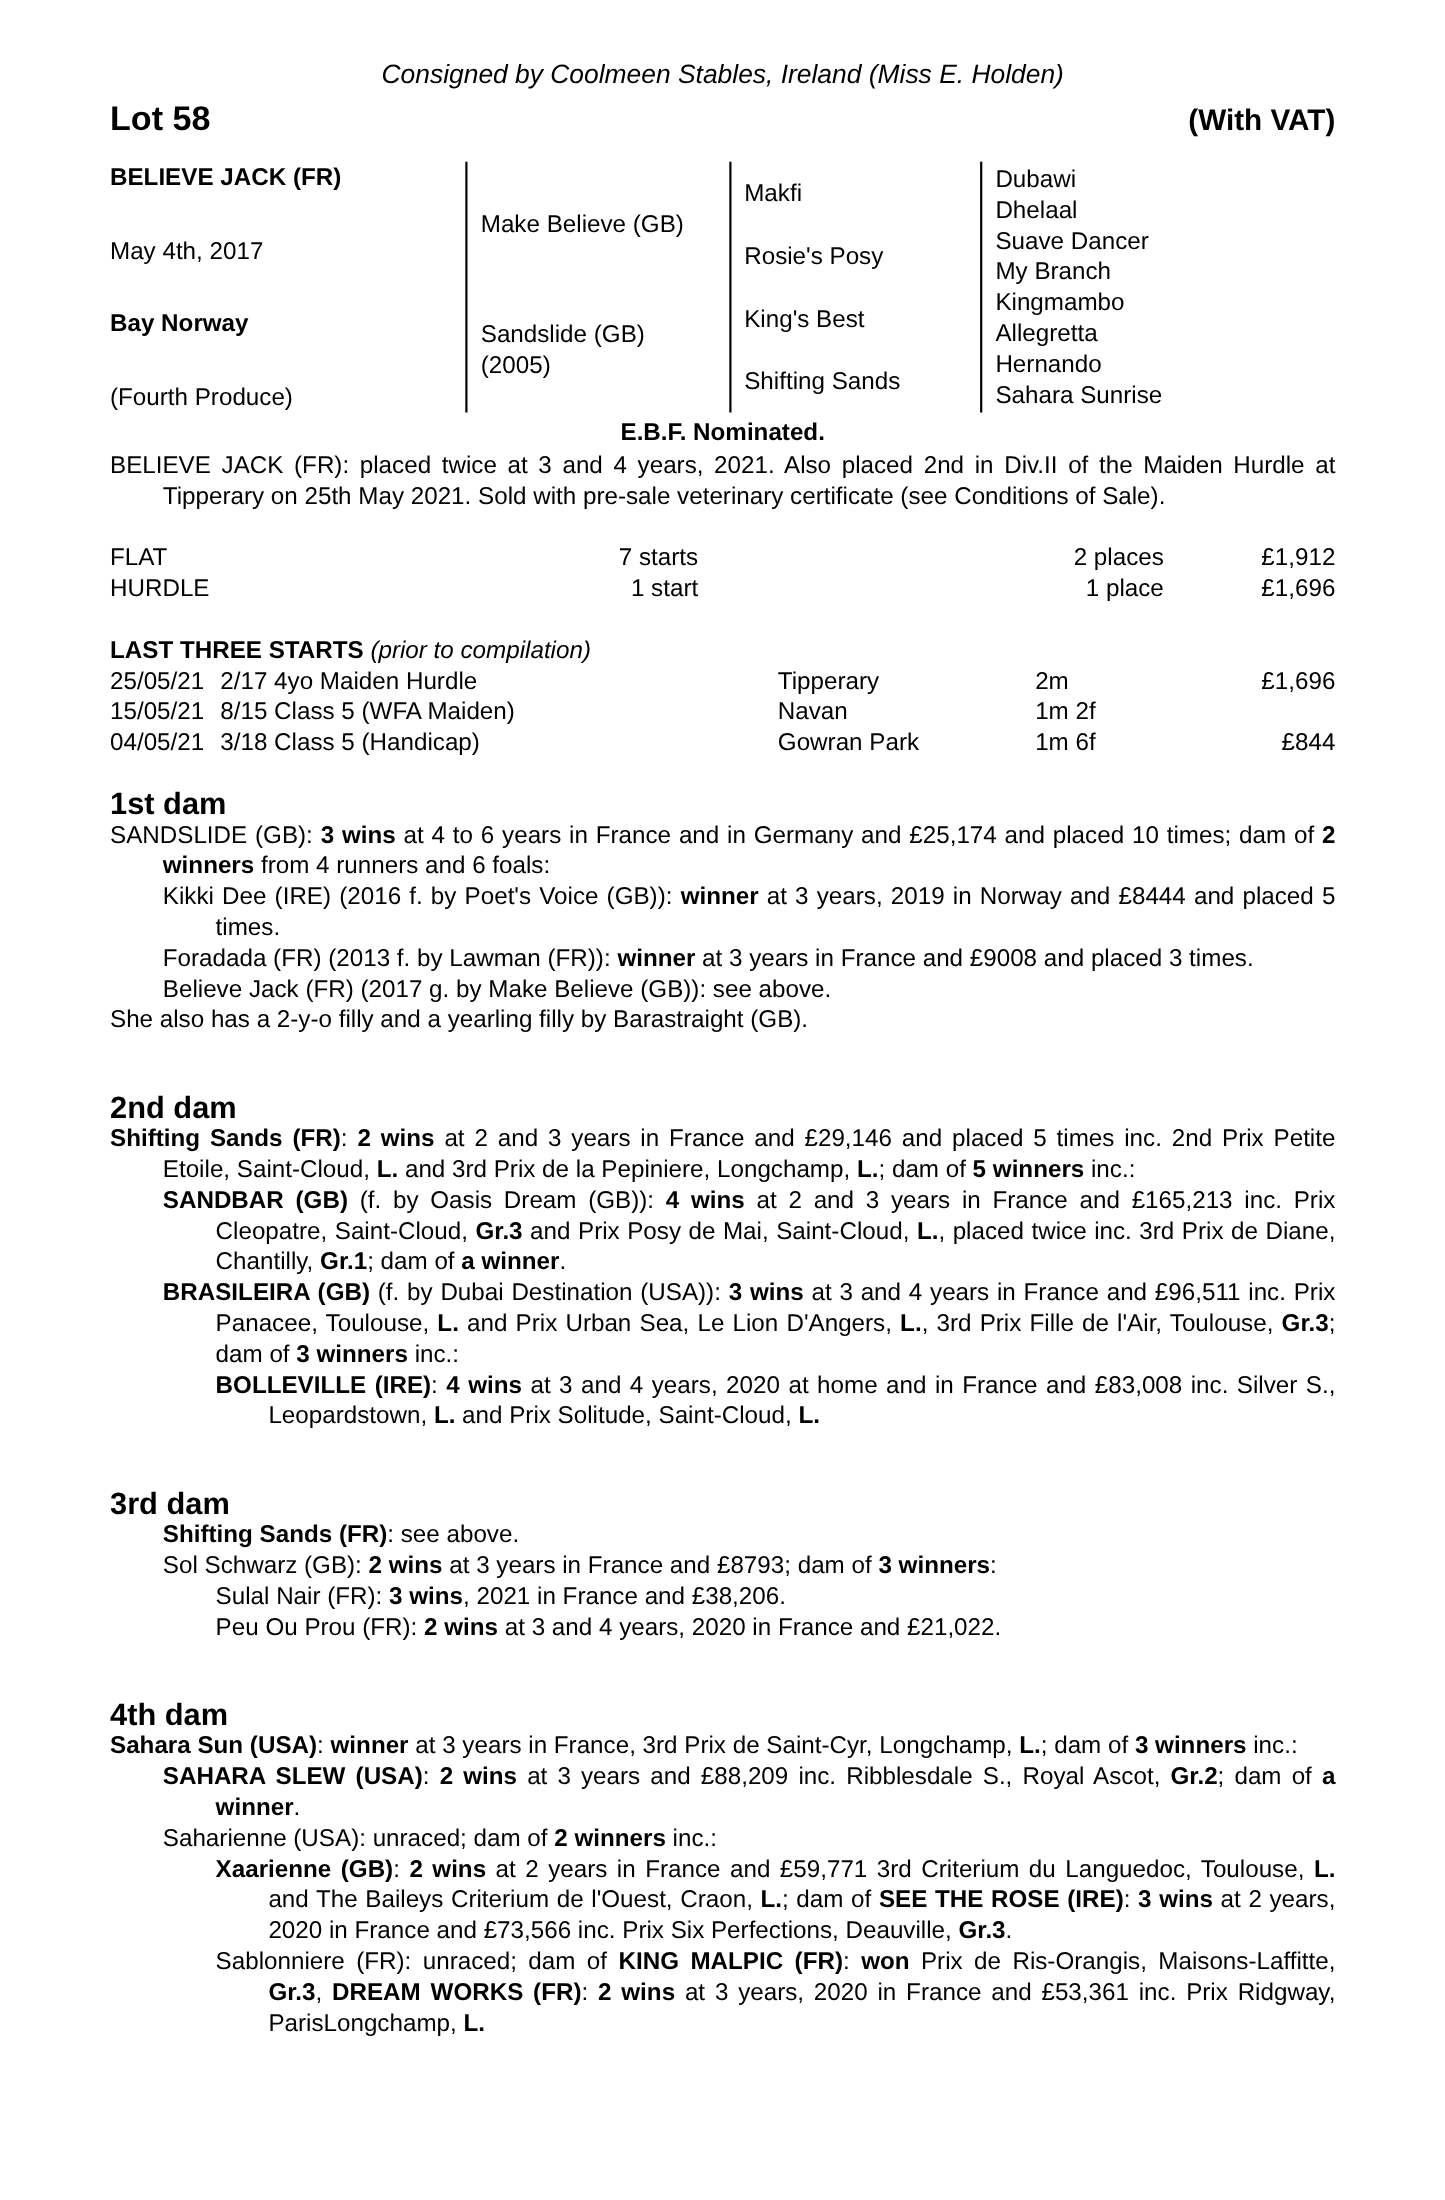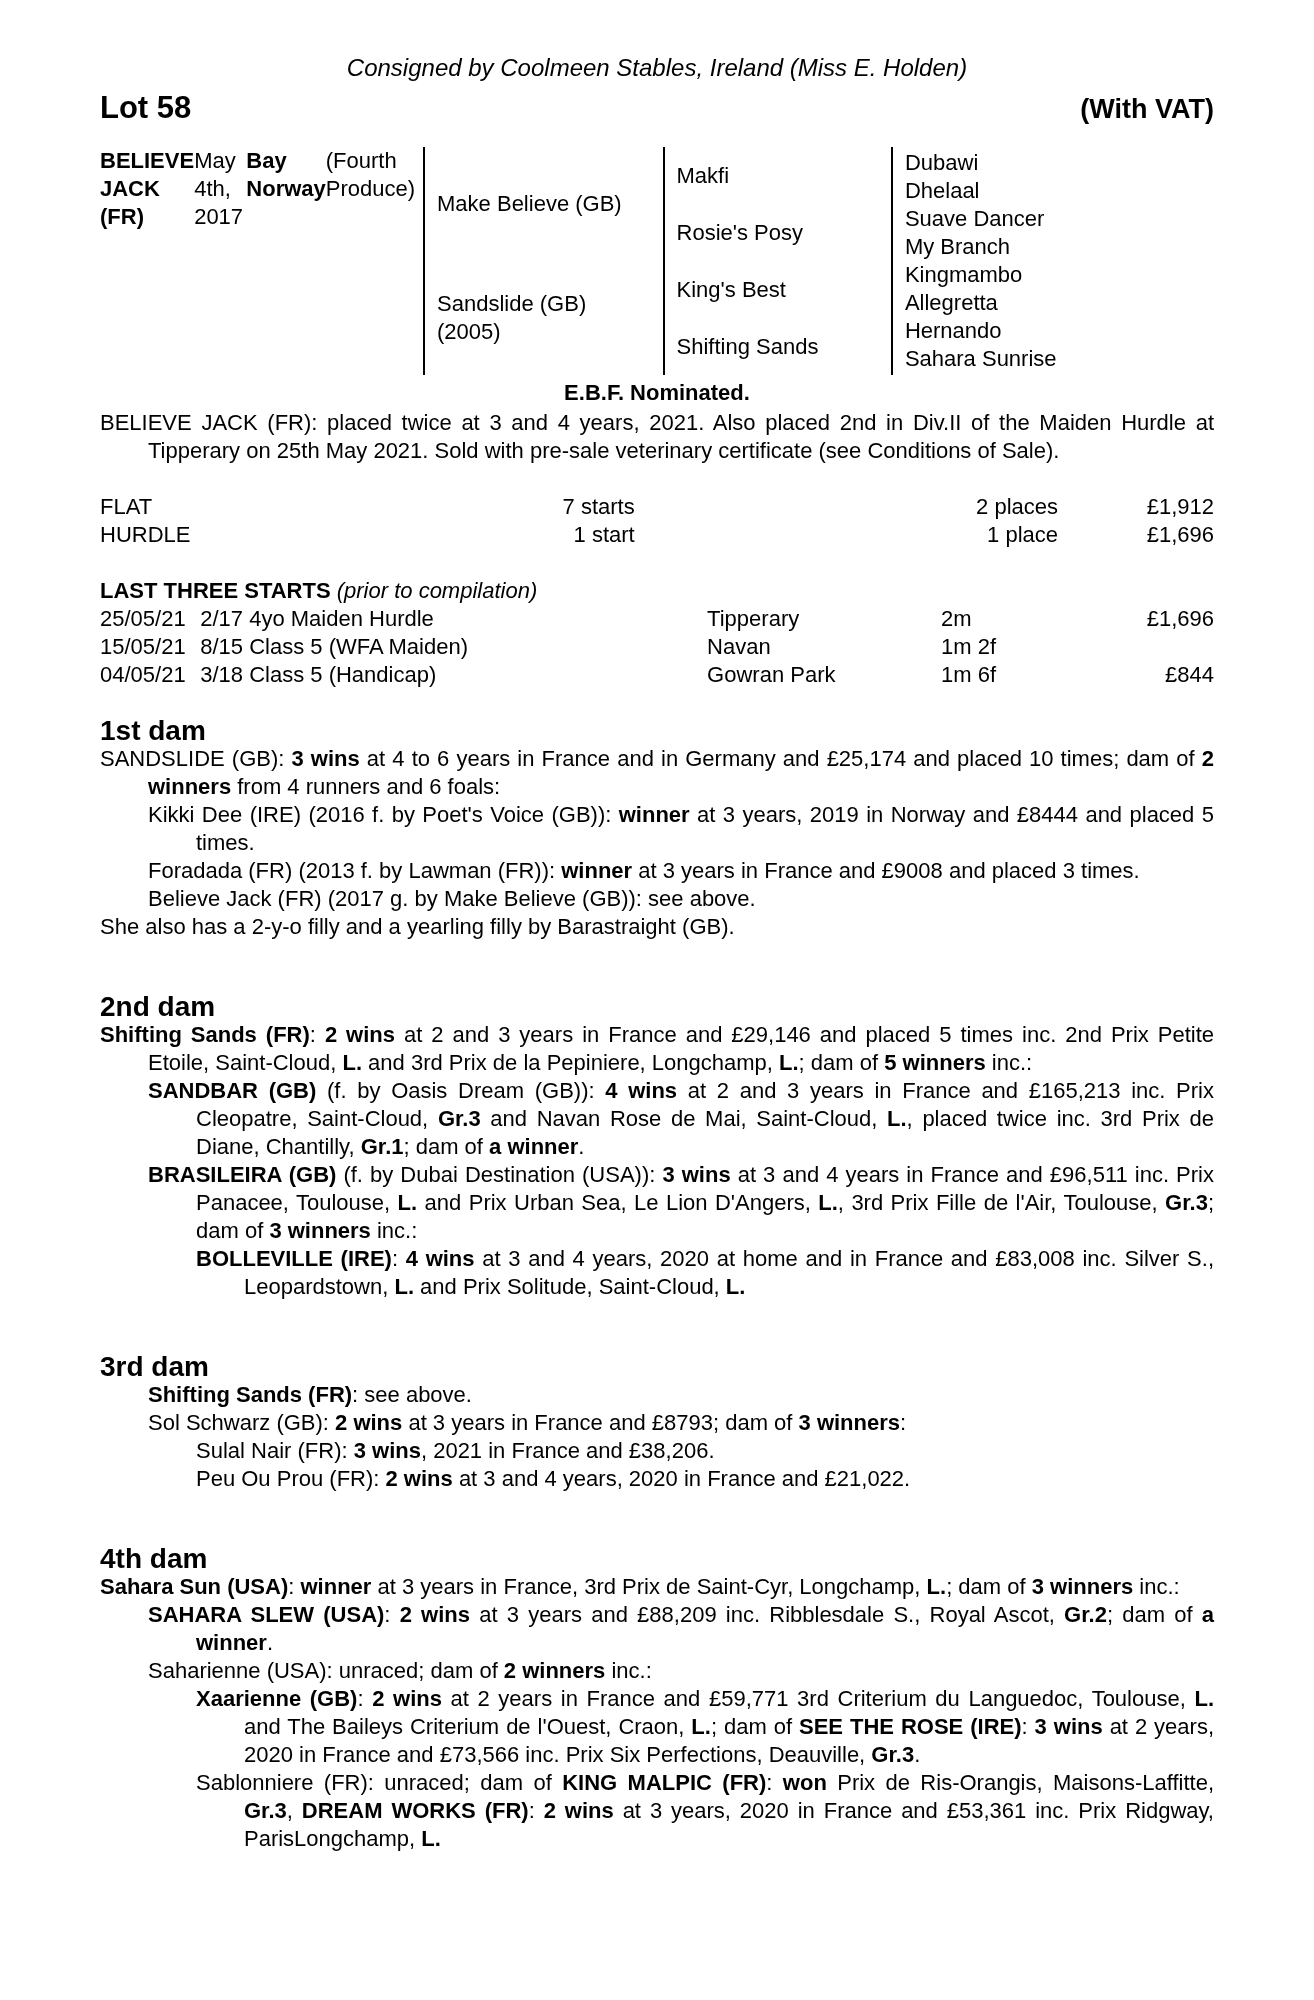--- a/index.html
+++ b/index.html
@@ -12,21 +12,21 @@
   }
   .page { padding:54px 100px 0 100px; }
 
   .consignor { text-align:center; font-style:italic; font-size:24px; margin-bottom:12px; }
 
   .lot-row { display:flex; justify-content:space-between; align-items:baseline; margin-bottom:24px; }
   .lot { font-weight:bold; font-size:31px; }
   .vat { font-weight:bold; font-size:27px; }
 
   .pedigree { display:flex; align-items:stretch; margin-bottom:4px; }
-  .col1 { width:29%; display:flex; flex-direction:row; justify-content:flex-start; padding-right:8px; }
+  .col1 { width:29%; display:flex; flex-direction:column; justify-content:space-between; padding-right:8px; }
   .horse-name { font-weight:bold; width:245px; }
   .bold { font-weight:bold; }
   .col2 { width:21.5%; border-left:2px solid #000; display:flex; flex-direction:column; }
   .col2 .half { flex:1; display:flex; flex-direction:column; justify-content:center; padding-left:12px; }
   .col3 { width:20.5%; border-left:2px solid #000; display:flex; flex-direction:column; }
   .col3 .quarter { flex:1; display:flex; align-items:center; padding-left:12px; }
   .col4 { width:29%; border-left:2px solid #000; display:flex; flex-direction:column; justify-content:space-around; padding:2px 0; }
   .col4 .gg { padding-left:12px; }
 
   .ebf { text-align:center; font-weight:bold; margin:4px 0 2px 0; }
@@ -156,21 +156,21 @@
     <p class="lvl0"><span>SANDSLIDE (GB): </span><b>3 wins</b><span> at 4 to 6 years in France and in Germany and £25,174 and placed 10 times; dam of </span><b>2 winners</b><span> from 4 runners and 6 foals:</span></p>
     <p class="lvl1"><span>Kikki Dee (IRE) (2016 f. by Poet's Voice (GB)): </span><b>winner</b><span> at 3 years, 2019 in Norway and £8444 and placed 5 times.</span></p>
     <p class="lvl1"><span>Foradada (FR) (2013 f. by Lawman (FR)): </span><b>winner</b><span> at 3 years in France and £9008 and placed 3 times.</span></p>
     <p class="lvl1"><span>Believe Jack (FR) (2017 g. by Make Believe (GB)): see above.</span></p>
     <p class="lvl0"><span>She also has a 2-y-o filly and a yearling filly by Barastraight (GB).</span></p>
   </section>
 
   <section class="dam-section sec-rest">
     <h3>2nd dam</h3>
     <p class="lvl0"><b>Shifting Sands (FR)</b><span>: </span><b>2 wins</b><span> at 2 and 3 years in France and £29,146 and placed 5 times inc. 2nd Prix Petite Etoile, Saint-Cloud, </span><b>L.</b><span> and 3rd Prix de la Pepiniere, Longchamp, </span><b>L.</b><span>; dam of </span><b>5 winners</b><span> inc.:</span></p>
-    <p class="lvl1"><b>SANDBAR (GB)</b><span> (f. by Oasis Dream (GB)): </span><b>4 wins</b><span> at 2 and 3 years in France and £165,213 inc. Prix Cleopatre, Saint-Cloud, </span><b>Gr.3</b><span> and Navan Rose de Mai, Saint-Cloud, </span><b>L.</b><span>, placed twice inc. 3rd Prix de Diane, Chantilly, </span><b>Gr.1</b><span>; dam of </span><b>a winner</b><span>.</span></p>
+    <p class="lvl1"><b>SANDBAR (GB)</b><span> (f. by Oasis Dream (GB)): </span><b>4 wins</b><span> at 2 and 3 years in France and £165,213 inc. Prix Cleopatre, Saint-Cloud, </span><b>Gr.3</b><span> and Prix Posy de Mai, Saint-Cloud, </span><b>L.</b><span>, placed twice inc. 3rd Prix de Diane, Chantilly, </span><b>Gr.1</b><span>; dam of </span><b>a winner</b><span>.</span></p>
     <p class="lvl1"><b>BRASILEIRA (GB)</b><span> (f. by Dubai Destination (USA)): </span><b>3 wins</b><span> at 3 and 4 years in France and £96,511 inc. Prix Panacee, Toulouse, </span><b>L.</b><span> and Prix Urban Sea, Le Lion D'Angers, </span><b>L.</b><span>, 3rd Prix Fille de l'Air, Toulouse, </span><b>Gr.3</b><span>; dam of </span><b>3 winners</b><span> inc.:</span></p>
     <p class="lvl2"><b>BOLLEVILLE (IRE)</b><span>: </span><b>4 wins</b><span> at 3 and 4 years, 2020 at home and in France and £83,008 inc. Silver S., Leopardstown, </span><b>L.</b><span> and Prix Solitude, Saint-Cloud, </span><b>L.</b></p>
   </section>
 
   <section class="dam-section sec-rest">
     <h3>3rd dam</h3>
     <p class="lvl1"><b>Shifting Sands (FR)</b><span>: see above.</span></p>
     <p class="lvl1"><span>Sol Schwarz (GB): </span><b>2 wins</b><span> at 3 years in France and £8793; dam of </span><b>3 winners</b><span>:</span></p>
     <p class="lvl2"><span>Sulal Nair (FR): </span><b>3 wins</b><span>, 2021 in France and £38,206.</span></p>
     <p class="lvl2"><span>Peu Ou Prou (FR): </span><b>2 wins</b><span> at 3 and 4 years, 2020 in France and £21,022.</span></p>

